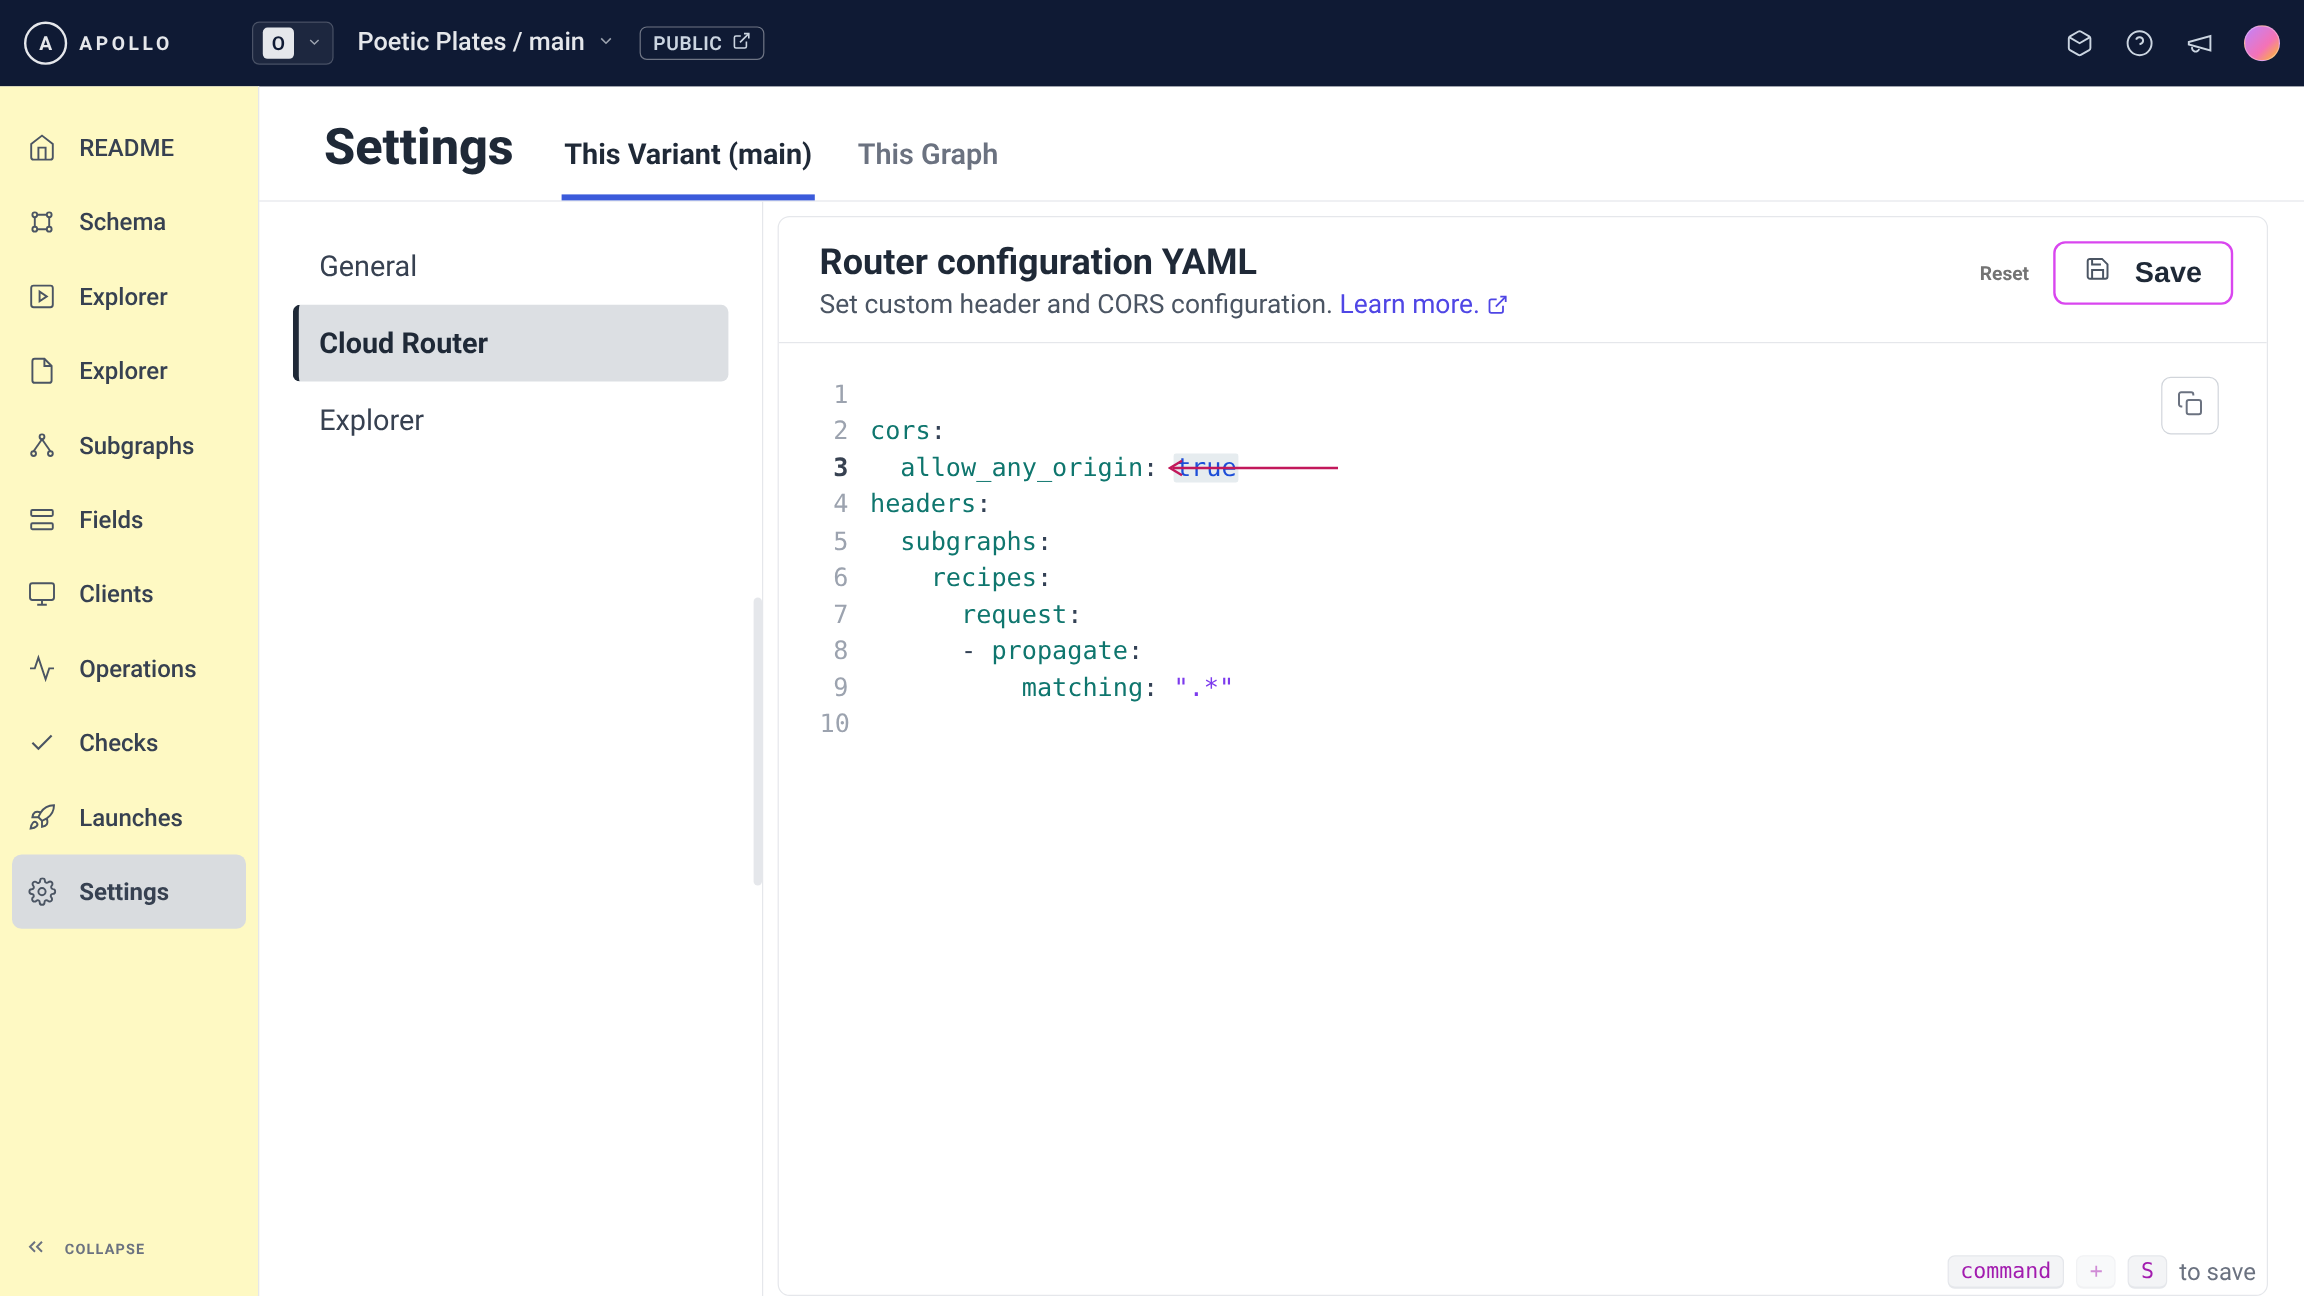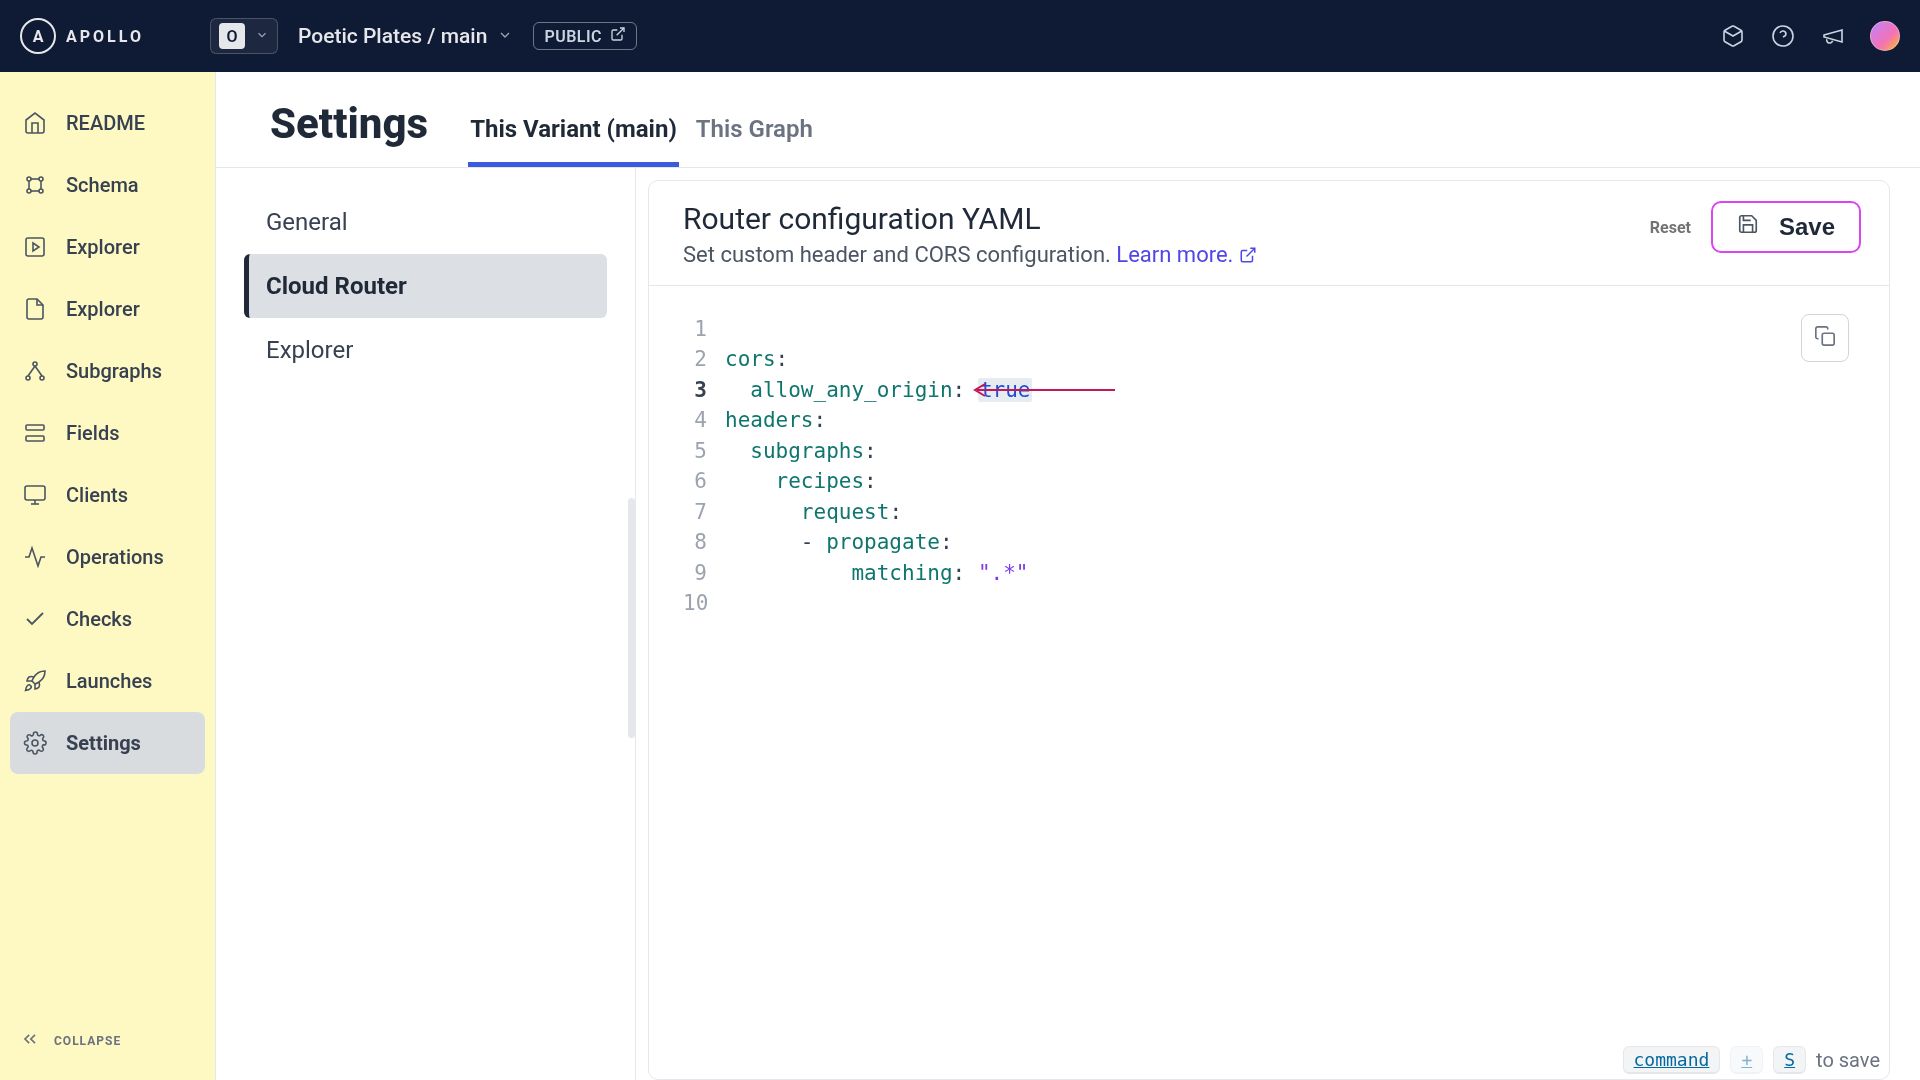--- a/index.html
+++ b/index.html
@@ -75,21 +75,21 @@
 
     
     .main { flex:1; display:flex; flex-direction:column; }
     .main-header {
       display:flex; align-items:flex-end; gap:40px;
       padding: 18px 36px 0 54px;
       border-bottom:1px solid #e5e7eb;
       height: 96px;
     }
     .page-title { font-size:42px; font-weight:800; color:#1f2937; line-height:1; padding-bottom:22px; }
-    .tabs { display:flex; gap:15px; align-self:flex-end; }
+    .tabs { display:flex; gap:34px; align-self:flex-end; }
     .tab { font-size:24px; color:#6b7280; padding: 0 2px 24px 2px; font-weight:600; cursor:pointer; }
     .tab.active { color:#1f2937; font-weight:700; border-bottom:5px solid #3b5bdb; padding-bottom:19px; }
 
     .main-body { flex:1; display:flex; }
 
     
     .settings-side {
       width: 420px; padding: 22px 28px; border-right: 1px solid #e5e7eb; position:relative;
     }
     .settings-side::after {
@@ -108,21 +108,21 @@
     
     .content-area { flex:1; padding: 12px 30px 0 12px; }
     .card {
       border:1px solid #e5e7eb; border-radius:10px; overflow:hidden; background:#fff;
       height: 100%;
     }
     .card-header {
       display:flex; align-items:flex-start; justify-content:space-between;
       padding: 20px 28px 18px 34px;
     }
-    .card-titles .card-title { font-size:30px; font-weight:400; color:#1f2937; }
+    .card-titles .card-title { font-size:30px; font-weight:700; color:#1f2937; }
     .card-titles .card-subtitle { font-size:22px; color:#4b5563; margin-top:6px; }
     .card-subtitle a { color:#4f46e5; text-decoration:none; }
     .card-header-actions { display:flex; align-items:center; gap:20px; }
     .reset-link { font-size:16px; font-weight:700; color:#737373; cursor:pointer; }
     .save-button {
       display:inline-flex; align-items:center; gap:20px;
       font-size:24px; font-weight:700; color:#1f2937;
       border:2px solid #d946ef; border-radius:10px; background:#fff;
       padding: 10px 24px; cursor:pointer;
     }
@@ -162,21 +162,21 @@
 
     
     .footer-hint {
       position:absolute; bottom: 0; right: 40px;
       display:flex; align-items:center; gap:10px; color:#6b7280; font-size:20px;
       padding: 6px 0;
     }
     .kbd {
       display:inline-flex;align-items:center;justify-content:center;
       background:#f3f4f6;border:1px solid #e5e7eb;border-bottom-width:2px;border-radius:6px;
-      padding:2px 10px; font-family: ui-monospace, Menlo, monospace; color:#0369a1; font-size:18px;text-decoration:underline;
+      padding:2px 10px; font-family: ui-monospace, Menlo, monospace; color:#a21caf; font-size:18px;
     }
     .kbd.faded{opacity:0.5}
   </style>
 </head>
 <body>
 
 <div class="top-header">
   <div class="logo-area">
     <div class="logo-ring">A</div>
     <div class="logo-word">APOLLO</div>

